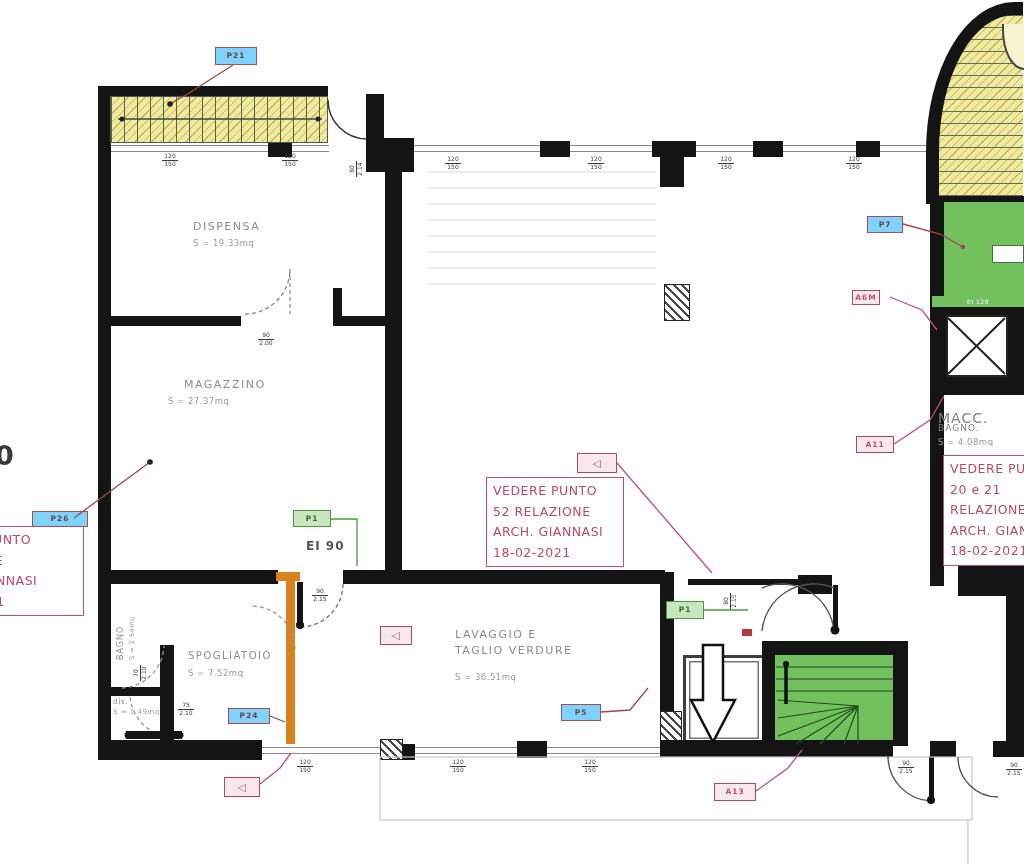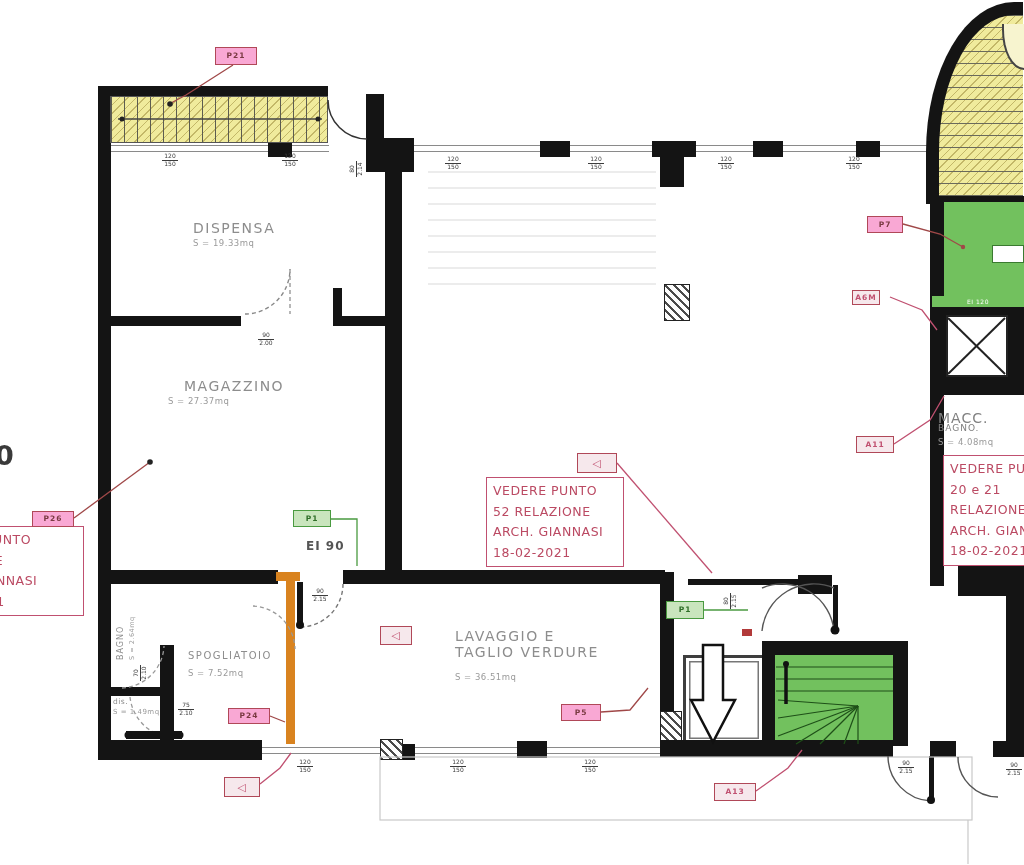--- a/index.html
+++ b/index.html
@@ -15,29 +15,29 @@
       #f0eb9c;border:1px solid #555;box-sizing:border-box;}
   .arch{position:absolute;left:926px;top:2px;width:97px;height:202px;box-sizing:border-box;
       border-left:13px solid #141414;border-top:13px solid #141414;border-top-left-radius:88px 150px;
       background:
       repeating-linear-gradient(180deg,#6a6a5c 0 1px,transparent 1px 12px),
       repeating-linear-gradient(135deg,rgba(140,120,40,.45) 0 1px,transparent 1px 6px),
       #f0eb9c;}
   .arch-void{position:absolute;left:1002px;top:24px;width:22px;height:46px;background:#f7f4cf;
       border-left:2px solid #444;border-bottom:2px solid #444;border-bottom-left-radius:22px 40px;box-sizing:border-box;}
   .green{position:absolute;background:#72c15e;}
-  .room-label{position:absolute;color:#8d8d8d;font-size:14px;letter-spacing:1.5px;white-space:nowrap;}
+  .room-label{position:absolute;color:#8d8d8d;font-size:11px;letter-spacing:1.5px;white-space:nowrap;}
   .room-area{position:absolute;color:#9a9a9a;font-size:8.5px;letter-spacing:.5px;white-space:nowrap;}
   .v-label{transform:rotate(-90deg);transform-origin:left top;}
   .dim{position:absolute;color:#3c3c3c;font-size:6px;line-height:6.5px;text-align:center;width:16px;}
   .dim .b{display:block;border-top:1px solid #3c3c3c;}
   .dim.vert{transform:rotate(-90deg);}
   .tag{position:absolute;box-sizing:border-box;border:1.2px solid #b04858;font-size:7.5px;line-height:1;
        display:flex;align-items:center;justify-content:center;white-space:nowrap;}
-  .tag.tan{background:#f9a8d4;color:#7a3a42;font-weight:bold;letter-spacing:1px;}
+  .tag.tan{background:#7dd3fc;color:#7a3a42;font-weight:bold;letter-spacing:1px;}
   .tag.pink{background:#f6e8ec;color:#c05070;font-weight:bold;letter-spacing:1px;}
   .tag.greenbox{background:#c9e5bd;border-color:#4a9a40;color:#2f6e28;font-weight:bold;letter-spacing:1px;}
   .note{position:absolute;border:1.3px solid #c05070;color:#bb4a63;background:rgba(255,255,255,.0);
         padding:3px 6px;font-size:12.5px;line-height:20.5px;white-space:nowrap;letter-spacing:.5px;}
   .shaft{position:absolute;left:683px;top:655px;width:82px;height:90px;background:#fff;
         border:3px solid #3e3e3e;box-shadow:inset 0 0 0 3px #fff, inset 0 0 0 4.5px #777;box-sizing:border-box;}
   .ei{position:absolute;color:#555;font-size:12px;letter-spacing:1px;font-weight:bold;white-space:nowrap;}
   .tiny-white{position:absolute;color:#fff;font-size:6px;letter-spacing:.5px;text-align:center;}
   .frag0{position:absolute;left:-5px;top:440px;font-size:27px;color:#3a3a3a;font-weight:bold;}
   .wrect{position:absolute;background:#fff;border:1px solid #3a7a30;box-sizing:border-box;}
@@ -158,21 +158,21 @@
     <div>18-02-2021</div>
   </div>
   <div class="note" style="left:-80px;top:526px;width:150px">
     <div>VEDERE PUNTO</div>
     <div>RELAZIONE</div>
     <div>ARCH. GIANNASI</div>
     <div>18-02-2021</div>
   </div>
 
   <div class="tag tan" style="left:215px;top:47px;width:42px;height:18px">P21</div>
-  <div class="tag tan" style="left:32px;top:511px;width:42px;height:16px">P26</div>
+  <div class="tag tan" style="left:32px;top:511px;width:56px;height:16px">P26</div>
   <div class="tag greenbox" style="left:293px;top:510px;width:38px;height:17px">P1</div>
   <div class="tag greenbox" style="left:666px;top:601px;width:38px;height:18px">P1</div>
   <div class="tag tan" style="left:228px;top:708px;width:42px;height:16px">P24</div>
   <div class="tag tan" style="left:561px;top:704px;width:40px;height:17px">P5</div>
   <div class="tag tan" style="left:867px;top:216px;width:36px;height:17px">P7</div>
   <div class="tag pink" style="left:852px;top:290px;width:28px;height:15px">A6M</div>
   <div class="tag pink" style="left:856px;top:436px;width:38px;height:17px">A11</div>
   <div class="tag pink" style="left:714px;top:783px;width:42px;height:18px">A13</div>
   <div class="tag pink" style="left:577px;top:453px;width:40px;height:20px;font-size:11px">◁</div>
   <div class="tag pink" style="left:380px;top:626px;width:32px;height:19px;font-size:11px">◁</div>

